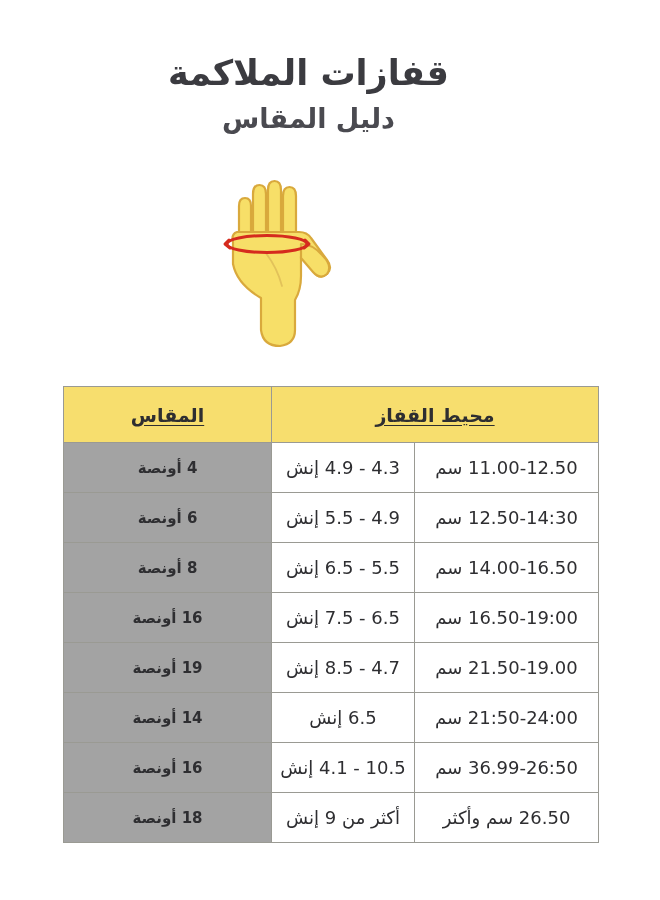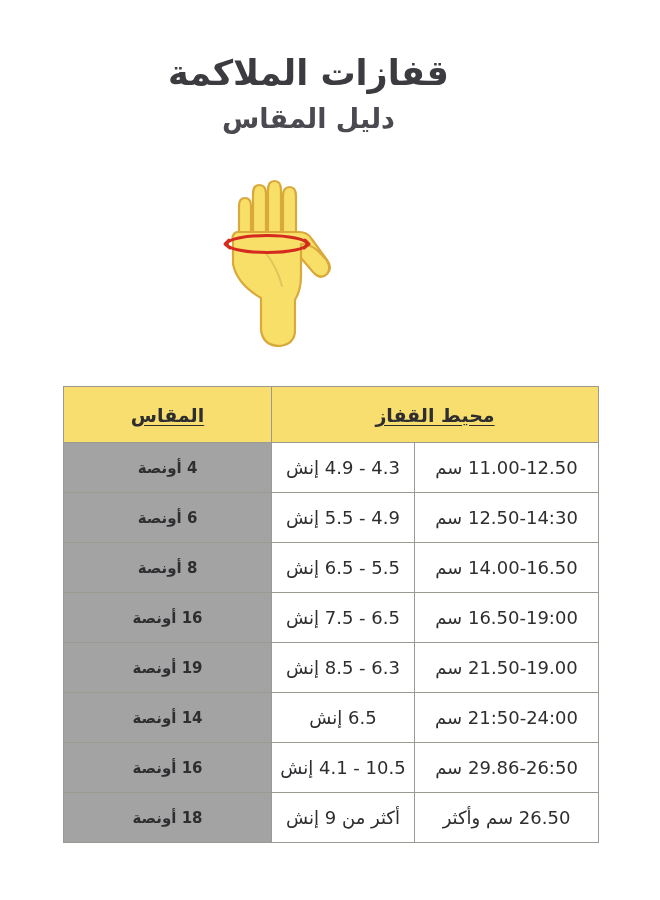--- a/index.html
+++ b/index.html
@@ -209,30 +209,30 @@
         <td>5.5 - 6.5 إنش</td>
         <td class="size-cell">8 أونصة</td>
       </tr>
       <tr>
         <td>16.50-19:00 سم</td>
         <td>6.5 - 7.5 إنش</td>
         <td class="size-cell">16 أونصة</td>
       </tr>
       <tr>
         <td>21.50-19.00 سم</td>
-        <td>6.3 - 8.5 إنش</td>
+        <td>4.7 - 8.5 إنش</td>
         <td class="size-cell">19 أونصة</td>
       </tr>
       <tr>
         <td>21:50-24:00 سم</td>
         <td>6.5 إنش</td>
         <td class="size-cell">14 أونصة</td>
       </tr>
       <tr>
-        <td>29.86-26:50 سم</td>
+        <td>36.99-26:50 سم</td>
         <td>10.5 - 4.1 إنش</td>
         <td class="size-cell">16 أونصة</td>
       </tr>
       <tr>
         <td>26.50 سم وأكثر</td>
         <td>أكثر من 9 إنش</td>
         <td class="size-cell">18 أونصة</td>
       </tr>
     </tbody>
   </table>

